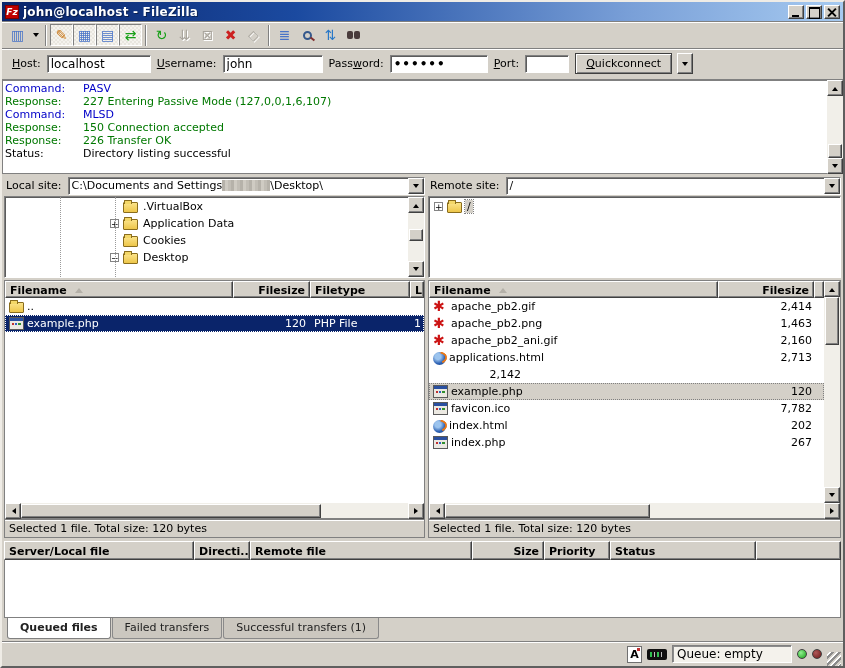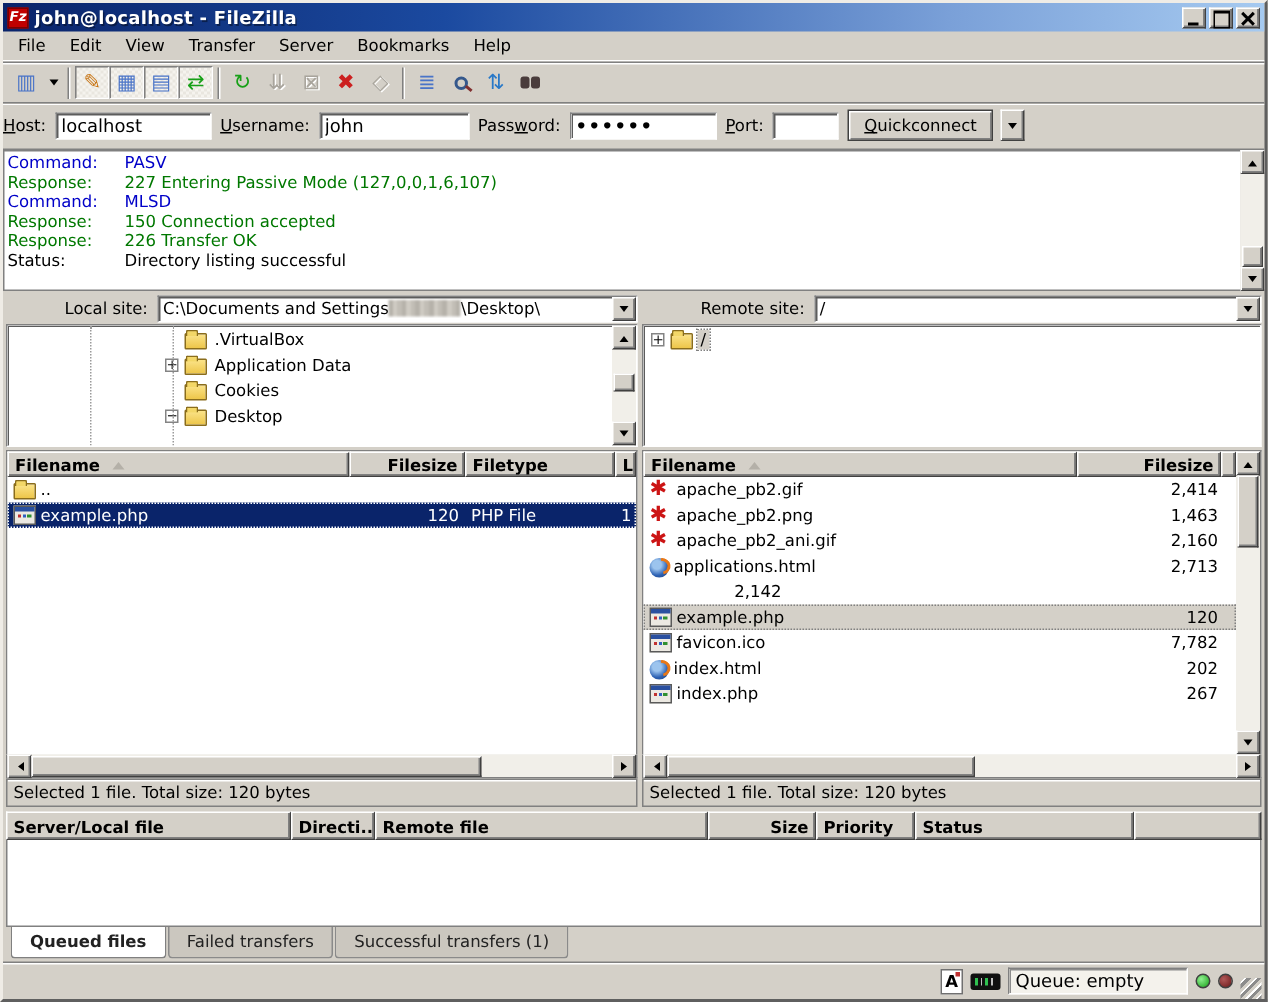--- a/index.html
+++ b/index.html
@@ -44,21 +44,21 @@
   .tbtn.disabled .glyph { color:#a8a49c; text-shadow:1px 1px 0 #fff; }
   .tsep { width:2px; height:21px; border-left:1px solid #808080; border-right:1px solid #fff; margin:0 3px; }
   .dropbtn { width:13px; height:22px; display:flex; align-items:center; justify-content:center; }
   .caret { width:0; height:0; border:3px solid transparent; border-top:4px solid #000; margin-top:3px; }
   .glyph.shape-mag { width:9px; height:9px; border:2px solid #35588c; border-radius:50%; position:relative; }
   .glyph.shape-mag::after { content:""; position:absolute; width:5px; height:2px; background:#803030;
     right:-5px; bottom:-2px; transform:rotate(40deg); }
   .glyph.shape-bino { width:6px; height:8px; background:#4a3c3c; border-radius:2px; box-shadow:7px 0 0 #4a3c3c; margin-right:7px; }
 
   
-  .quickbar { height:30px; flex:none; display:flex; align-items:center; gap:6px; padding:0 0;
+  .quickbar { height:30px; flex:none; display:flex; align-items:center; gap:6px; padding:0 10px;
     border-top:1px solid #808080; box-shadow:inset 0 1px 0 #fff; }
   .qlabel { white-space:nowrap; } .qlabel u { text-decoration:underline; }
   .qinput { height:18px; background:#fff; border:1px solid #808080;
     border-bottom-color:#fff; border-right-color:#fff; box-shadow:inset 1px 1px 0 #5c5c5c;
     font-family:inherit; font-size:12px; padding:0 3px; outline:none; }
   .in-host{width:104px;} .in-user{width:100px;} .in-pass{width:98px; letter-spacing:1px; font-weight:bold;} .in-port{width:44px;}
   .qconnect { height:21px; padding:0 10px; background:#d4d0c8; border:1px solid #404040;
     box-shadow:inset 1px 1px 0 #fff, inset -1px -1px 0 #808080; font-family:inherit; font-size:11px; }
   .qconnect u { text-decoration:underline; }
   .qdrop { width:16px; height:21px; background:#d4d0c8; border:1px solid;
@@ -85,21 +85,21 @@
   .logwrap { height:95px; flex:none; display:flex; margin-top:1px; border-top:1px solid #808080; }
   .logpane { flex:1; background:#fff; border:1px solid #808080; border-right:none; padding:1px 0 0 2px; overflow:hidden; }
   .logline { display:flex; line-height:13px; white-space:nowrap; }
   .logline .llabel { width:78px; flex:none; }
   .logline.command { color:#0000c8; } .logline.response { color:#007800; } .logline.status { color:#000; }
 
   
   .panes { flex:1; display:flex; padding:2px 2px 0; gap:3px; min-height:0; }
   .pane { display:flex; flex-direction:column; min-width:0; }
   .pane.local { width:421px; flex:none; } .pane.remote { flex:1; }
-  .siterow { height:20px; flex:none; display:flex; align-items:center; gap:4px; padding-bottom:1px;margin-left:37px; }
+  .siterow { height:20px; flex:none; display:flex; align-items:center; gap:4px; padding-bottom:1px; }
   .sitelabel { white-space:nowrap; padding:0 2px; }
   .combo { flex:1; height:18px; background:#fff; border:1px solid #808080; border-bottom-color:#fff;
     border-right-color:#fff; box-shadow:inset 1px 1px 0 #5c5c5c; display:flex; align-items:center; overflow:hidden; }
   .combo .ctext { flex:1; padding-left:3px; white-space:nowrap; overflow:hidden; }
   .combo .cbtn { width:16px; height:16px; flex:none; background:#d4d0c8; border:1px solid;
     border-color:#fff #404040 #404040 #fff; box-shadow:inset -1px -1px 0 #808080;
     display:flex; align-items:center; justify-content:center; }
   .redact { display:inline-block; width:48px; height:11px; vertical-align:-2px;
     background:repeating-linear-gradient(90deg,#b6b2aa 0 3px,#cfcbc3 3px 6px,#c2beb6 6px 9px); filter:blur(.6px); }
   .treebox { height:82px; flex:none; position:relative; overflow:hidden; display:flex; }
@@ -201,29 +201,20 @@
         </div>
       <div class="wbtn">
           <span class="g g-max"></span>
         </div>
       <div class="wbtn">
           <span class="g g-close"></span>
         </div>
     </div>
   </div>
 
-  <div class="menubar">
-    <div class="menuitem">File</div>
-      <div class="menuitem">Edit</div>
-      <div class="menuitem">View</div>
-      <div class="menuitem">Transfer</div>
-      <div class="menuitem">Server</div>
-      <div class="menuitem">Bookmarks</div>
-      <div class="menuitem">Help</div>
-  </div>
 
   <div class="toolbar">
     <div class="tbtn">
         <span class="glyph c-blue">▥</span>
       </div>
     <div class="dropbtn">
         <span class="caret"></span>
       </div>
     <div class="tsep"></div>
     <span style="display:flex">

